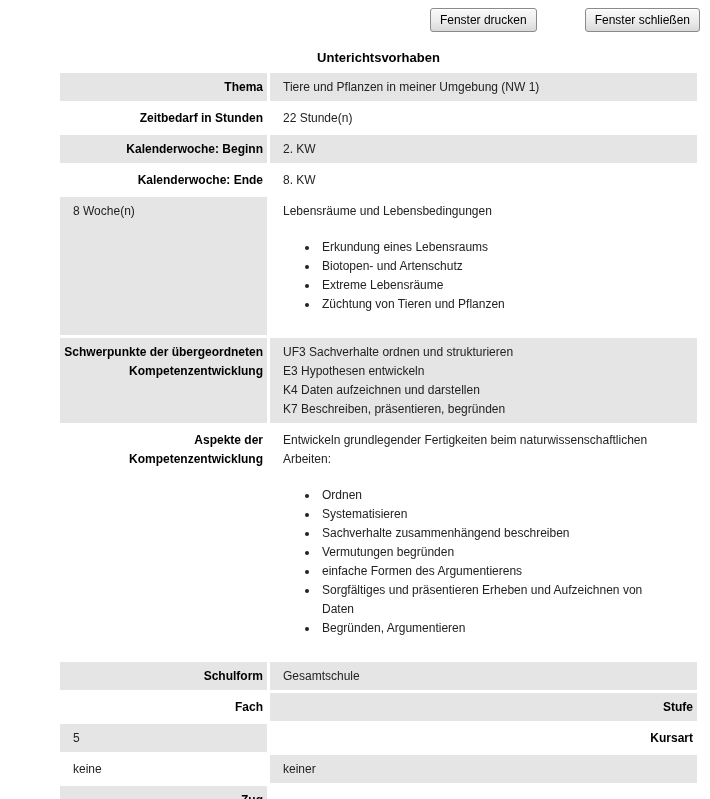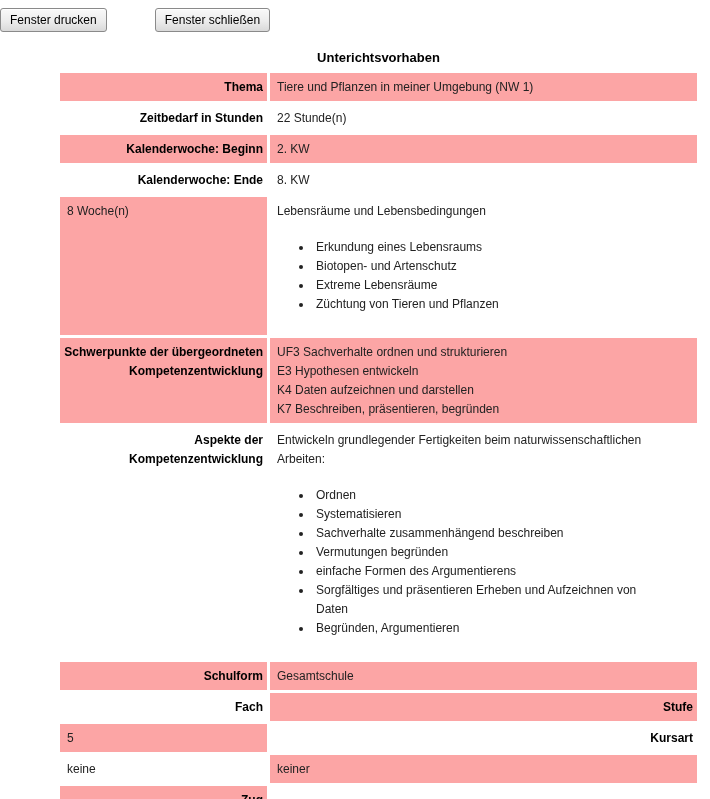--- a/index.html
+++ b/index.html
@@ -12,21 +12,21 @@
   }
   .page {
     width: 710px;
     min-height: 799px;
     box-sizing: border-box;
     padding-top: 8px;
     padding-bottom: 8px;
   }
   .button-row {
     display: flex;
-    justify-content: flex-start;
+    justify-content: flex-end;
     gap: 48px;
     padding-right: 10px;
   }
   .button-row.bottom {
     margin-top: 4px;
   }
   .win-button {
     font-family: "Liberation Sans", sans-serif;
     font-size: 12px;
     color: #000;
@@ -55,25 +55,25 @@
   .cell {
     line-height: 19px;
     box-sizing: border-box;
   }
   .label-cell {
     font-weight: bold;
     text-align: right;
     padding: 5px 4px 4px 0;
   }
   .value-cell {
-    padding: 5px 14px 4px 7px;
+    padding: 5px 14px 4px 13px;
     color: #222;
   }
   .shade {
-    background: #fca5a5;
+    background: #e5e5e5;
   }
   .value-text, .value-line {
     line-height: 19px;
   }
   .bullet-list {
     margin: 17px;
     padding: 0 0 0 19px;
     list-style: disc outside;
   }
   .bullet-list li {

